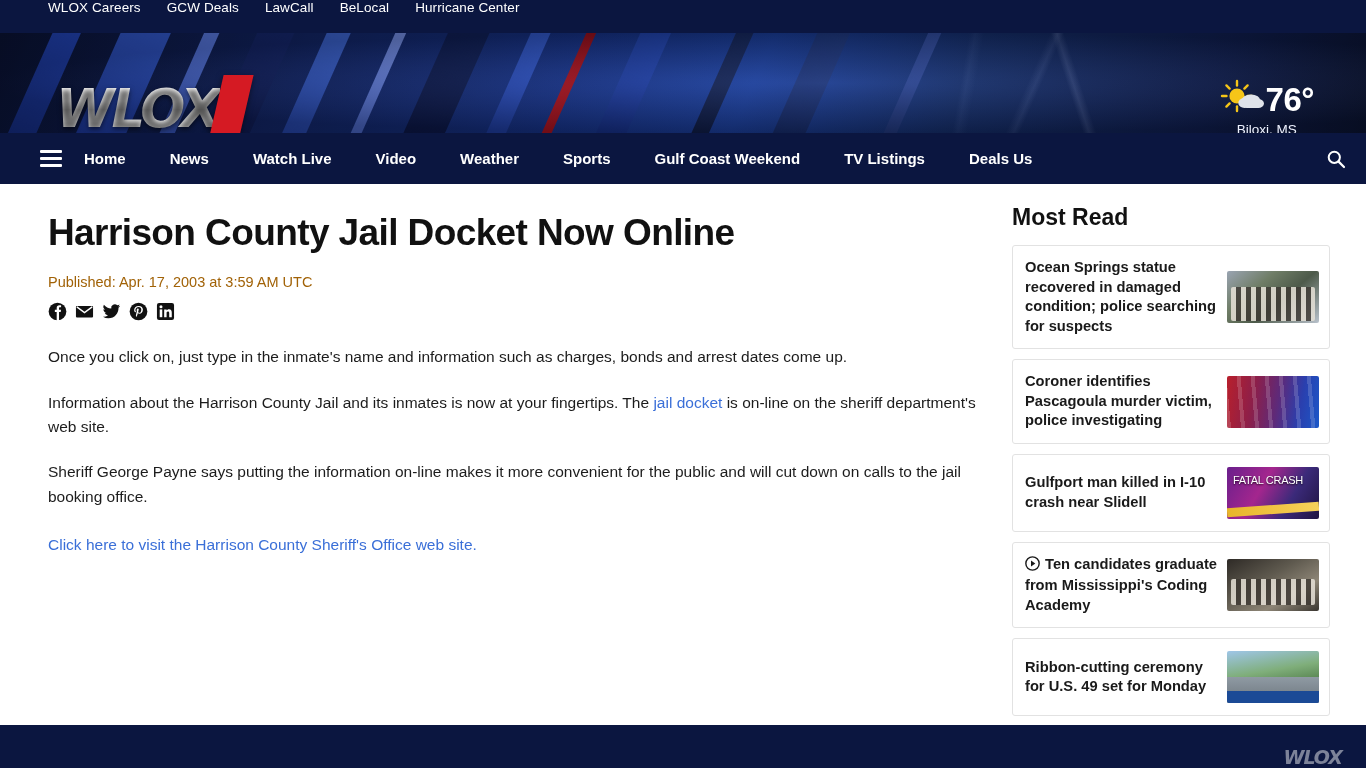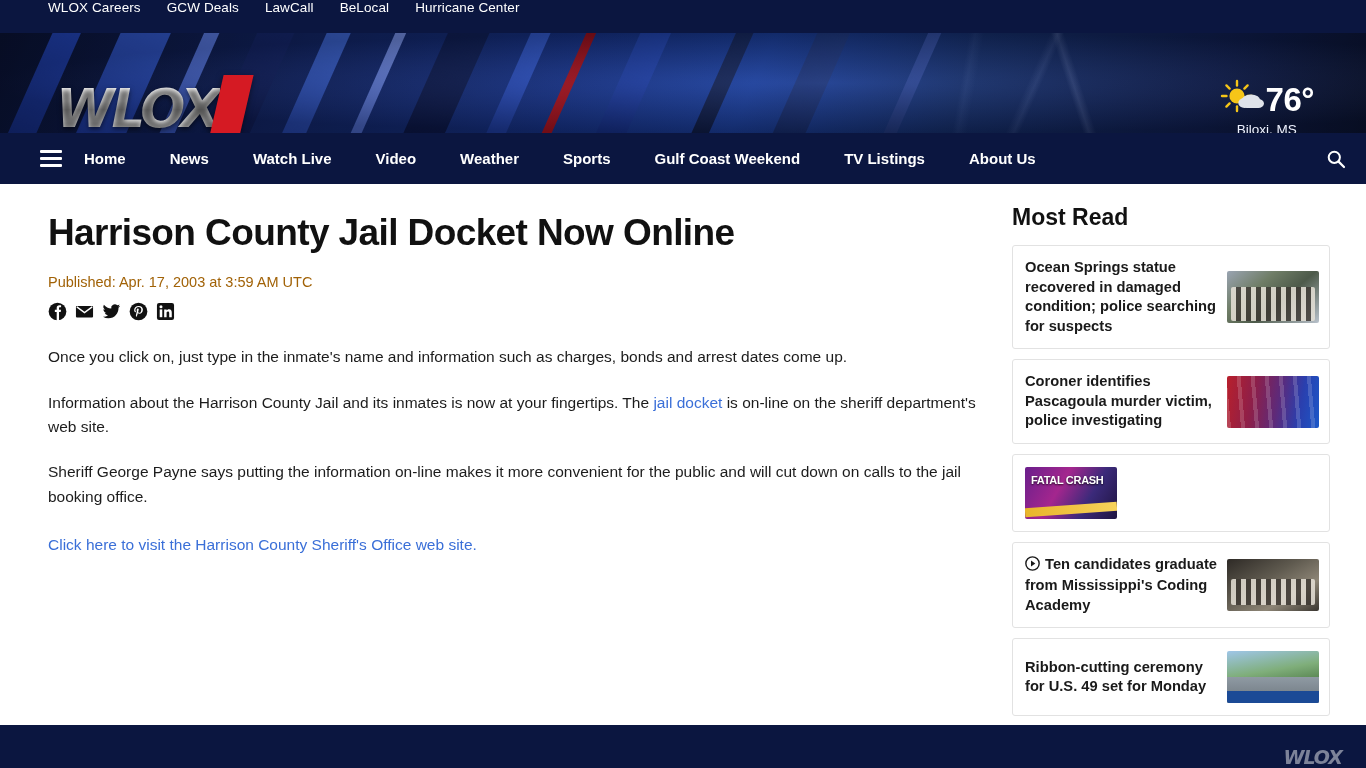--- a/index.html
+++ b/index.html
@@ -142,21 +142,21 @@
     position: relative;
   }
   .th-police  { background: linear-gradient(100deg,#b8202c 0%,#8c1f4a 30%,#5d2a7a 55%,#2a3fae 78%,#1b58c8 100%); }
   .th-statue  { background: linear-gradient(140deg,#9aa4b2 0%,#6f7d66 32%,#4d5a4a 58%,#b9c2cc 100%); }
   .th-crash   { background: linear-gradient(120deg,#6a1f8c 0%,#a4268e 38%,#3b2a7a 68%,#1f1440 100%); }
   .th-grad    { background: linear-gradient(150deg,#2e2a26 0%,#5f5a4f 40%,#8d8576 70%,#3a3630 100%); }
   .th-ribbon  { background: linear-gradient(170deg,#9fc6e8 0%,#7fae7a 40%,#5d8a56 62%,#2a4a86 100%); }
   .th-ov { position: absolute; inset: 0; }
   .th-label {
     position: absolute; left: 6px; top: 8px; color: #fff;
-    font-size: 11px; font-weight: 700; line-height: 1.02; letter-spacing: -.3px;
+    font-size: 11px; font-weight: 400; line-height: 1.02; letter-spacing: -.3px;
     text-shadow: 0 1px 2px rgba(0,0,0,.8);
   }
   .th-tape {
     position: absolute; left: 0; right: 0; bottom: 5px; height: 9px;
     background: linear-gradient(90deg,#e8b52a,#f7d25b);
     transform: rotate(-4deg);
   }
   .th-road {
     position: absolute; left: 0; right: 0; bottom: 0; height: 26px;
     background: linear-gradient(180deg,#8f9aa3,#6d767e);
@@ -259,21 +259,21 @@
   </div>
   <div class="nav-links">
     <a class="nav-link" href="#">Home</a>
     <a class="nav-link" href="#">News</a>
     <a class="nav-link" href="#">Watch Live</a>
     <a class="nav-link" href="#">Video</a>
     <a class="nav-link" href="#">Weather</a>
     <a class="nav-link" href="#">Sports</a>
     <a class="nav-link" href="#">Gulf Coast Weekend</a>
     <a class="nav-link" href="#">TV Listings</a>
-    <a class="nav-link" href="#">About Us</a>
+    <a class="nav-link" href="#">Deals Us</a>
   </div>
   <div class="nav-search">
     <svg width="20" height="20" viewBox="0 0 20 20">
       <circle cx="8.3" cy="8.3" r="5.6" fill="none" stroke="#fff" stroke-width="2"></circle>
       <line x1="12.6" y1="12.6" x2="18" y2="18" stroke="#fff" stroke-width="2.2" stroke-linecap="round"></line>
     </svg>
   </div>
 </div>
 
 <div class="page">
@@ -336,20 +336,21 @@
     </div>
 
     <div class="mr-card">
       <div class="mr-title">Coroner identifies Pascagoula murder victim, police investigating</div>
       <div class="mr-thumb th-police">
         <div class="th-ov" style="background:repeating-linear-gradient(85deg, rgba(255,255,255,.16) 0 4px, transparent 4px 14px);"></div>
       </div>
     </div>
 
     <div class="mr-card">
+      <div class="mr-title">Gulfport man killed in I-10 crash near Slidell</div>
       <div class="mr-thumb th-crash">
         <div class="th-label">FATAL CRASH</div>
         <div class="th-tape"></div>
       </div>
     </div>
 
     <div class="mr-card">
       <div class="mr-title"><span class="play-badge"><svg width="15" height="15" viewBox="0 0 16 16">
               <circle cx="8" cy="8" r="7.1" fill="none" stroke="#1a1a1a" stroke-width="1.5"></circle>
               <path d="M6.4 4.9 11 8l-4.6 3.1Z" fill="#1a1a1a"></path>

